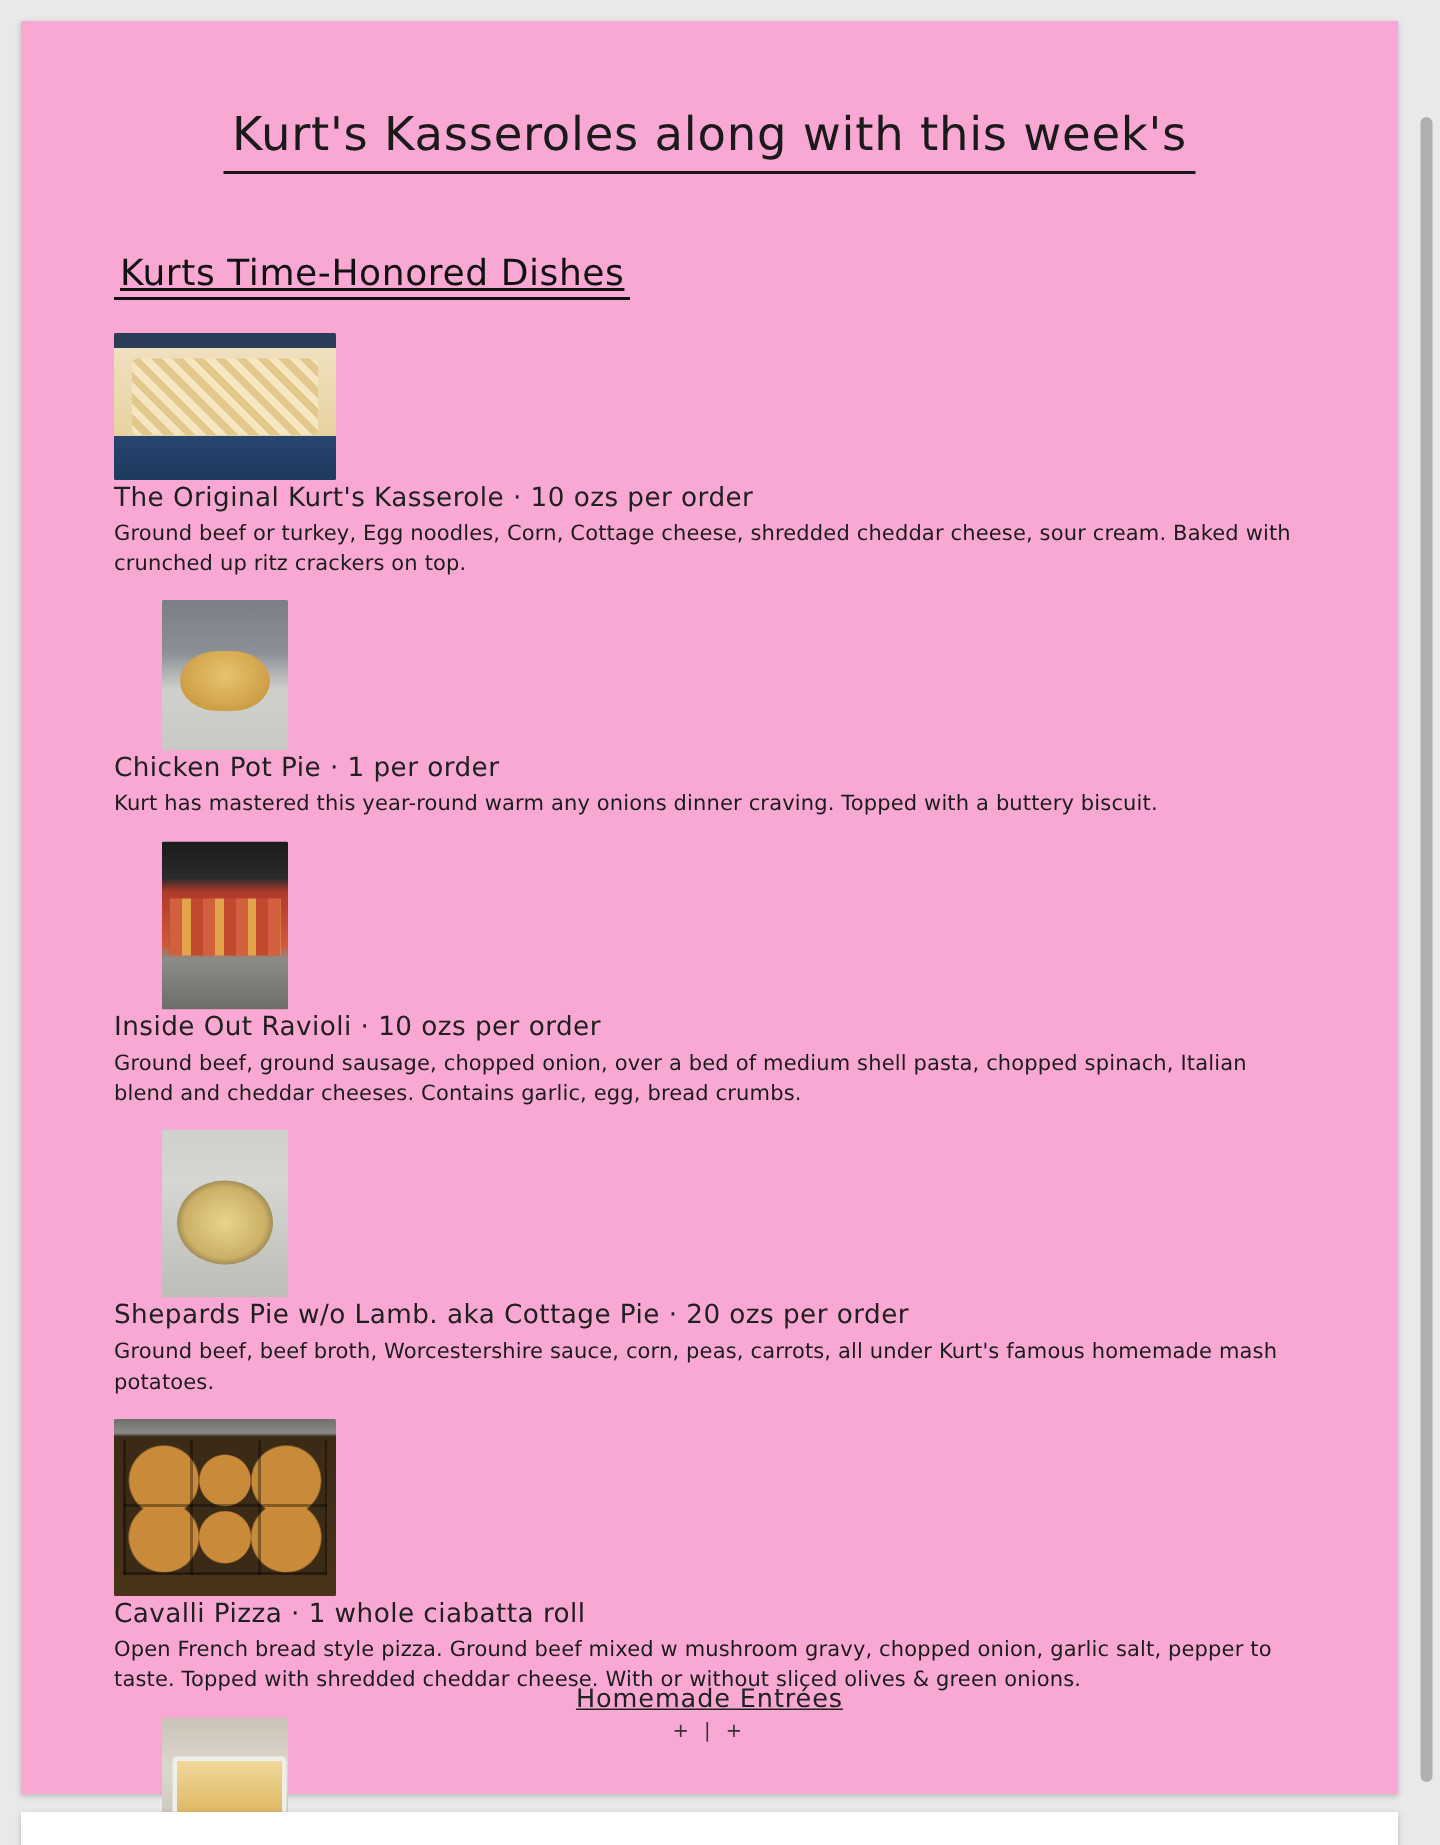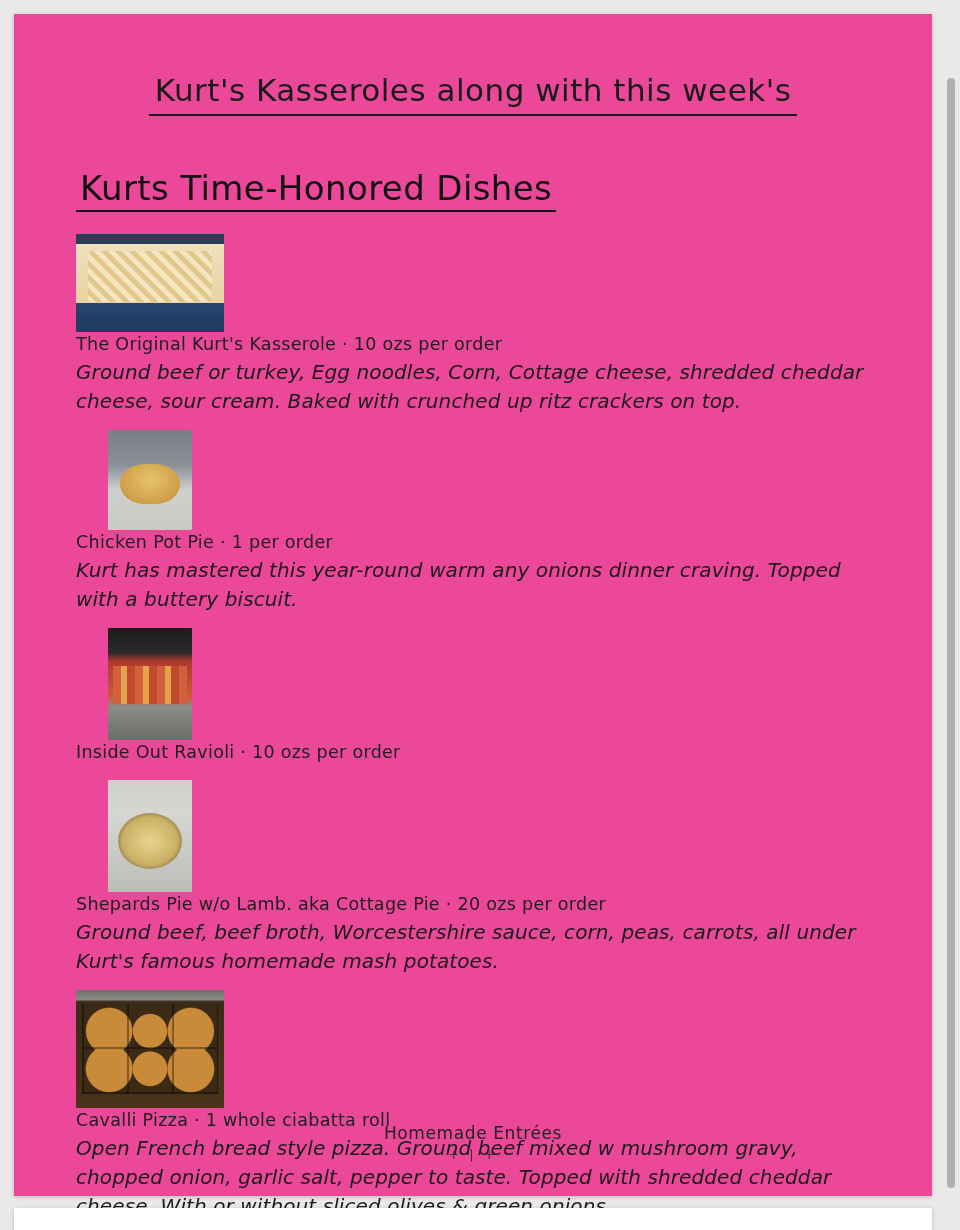--- a/index.html
+++ b/index.html
@@ -12,21 +12,21 @@
   #page-wrap {
     position: relative;
     width: 960px; height: 1230px;
     background: #e9e9e9;
     overflow: hidden;
   }
   .doc-page {
     position: absolute;
     left: 14px; top: 14px;
     width: 918px; height: 1182px;
-    background: #ec4899;
+    background: #f9a8d4;
     box-shadow: 0 1px 4px rgba(0,0,0,0.22);
   }
   .doc-page-next {
     position: absolute;
     left: 14px; top: 1208px;
     width: 918px; height: 40px;
     background: #ffffff;
     box-shadow: 0 1px 4px rgba(0,0,0,0.22);
   }
   .scrollbar-track {
@@ -58,28 +58,29 @@
     letter-spacing: 0.5px;
     margin: 0 0 6px 0;
   }
   .title .line {
     display: inline-block;
     border-bottom: 2px solid #1a1a1a;
     padding: 0 6px 2px 6px;
   }
 
   .section-heading {
-    font-size: 34px;
+    font-size: 24px;
     font-weight: 400;
     color: #111;
     letter-spacing: 0.4px;
     margin: 46px 0 8px 0;
     padding: 0 4px 2px 4px;
     display: inline-block;
     border-bottom: 2px solid #111;
+    text-decoration: underline;
   }
 
   .items { margin-top: 14px; }
 
   .item {
     display: flex;
     align-items: flex-start;
     margin-bottom: 14px;
     flex-direction: column;
   }
@@ -100,36 +101,36 @@
   }
   .item-text { flex: 1 1 auto; padding-top: 2px; }
   .item-name {
     font-size: 17.5px;
     color: #202020;
     letter-spacing: 0.3px;
     margin-bottom: 3px;
     line-height: 1.2;
   }
   .item-desc {
-    font-size: 20px;
+    font-size: 14px;
     color: #1b1b1b;
     line-height: 1.45;
     letter-spacing: 0.1px;
-    font-style: italic;
   }
 
   .footer {
     position: absolute;
     left: 0; right: 0; bottom: 34px;
     text-align: center;
   }
   .footer-title {
     font-size: 17px;
     color: #222;
     letter-spacing: 0.6px;
+    text-decoration: underline;
   }
   .footer-sub {
     font-size: 13px;
     color: #333;
     letter-spacing: 3px;
     margin-top: 4px;
   }
 
   
   .ph-kasserole { background:
@@ -196,20 +197,21 @@
             <div class="item-desc">Kurt has mastered this year-round warm any onions dinner craving.  Topped with a buttery biscuit.</div>
           </div>
         </div>
 
         <div class="item">
           <div class="item-thumb" style="height:112px; margin-left:32px; width:84px">
             <span class="ph ph-ravioli"></span>
           </div>
           <div class="item-text">
             <div class="item-name">Inside Out Ravioli · 10 ozs per order</div>
+            <div class="item-desc">Ground beef, ground sausage, chopped onion, over a bed of medium shell pasta, chopped spinach, Italian blend and cheddar cheeses.  Contains garlic, egg, bread crumbs.</div>
           </div>
         </div>
 
         <div class="item">
           <div class="item-thumb" style="height:112px; margin-left:32px; width:84px">
             <span class="ph ph-shepards"></span>
           </div>
           <div class="item-text">
             <div class="item-name">Shepards Pie w/o Lamb. aka Cottage Pie · 20 ozs per order</div>
             <div class="item-desc">Ground beef, beef broth, Worcestershire sauce, corn, peas, carrots, all under Kurt's famous homemade mash potatoes.</div>

